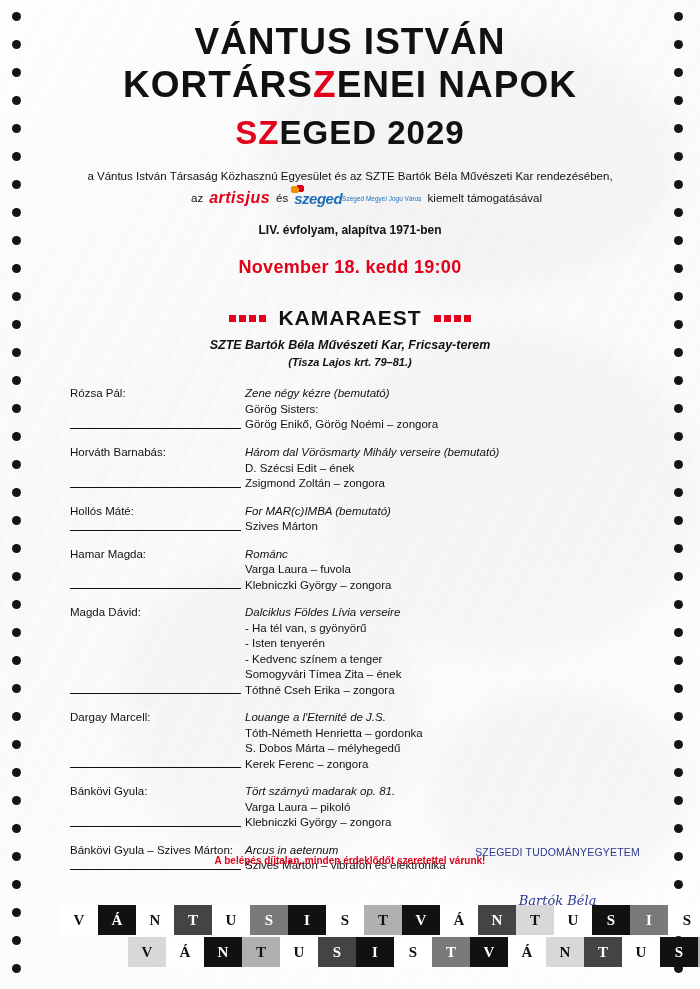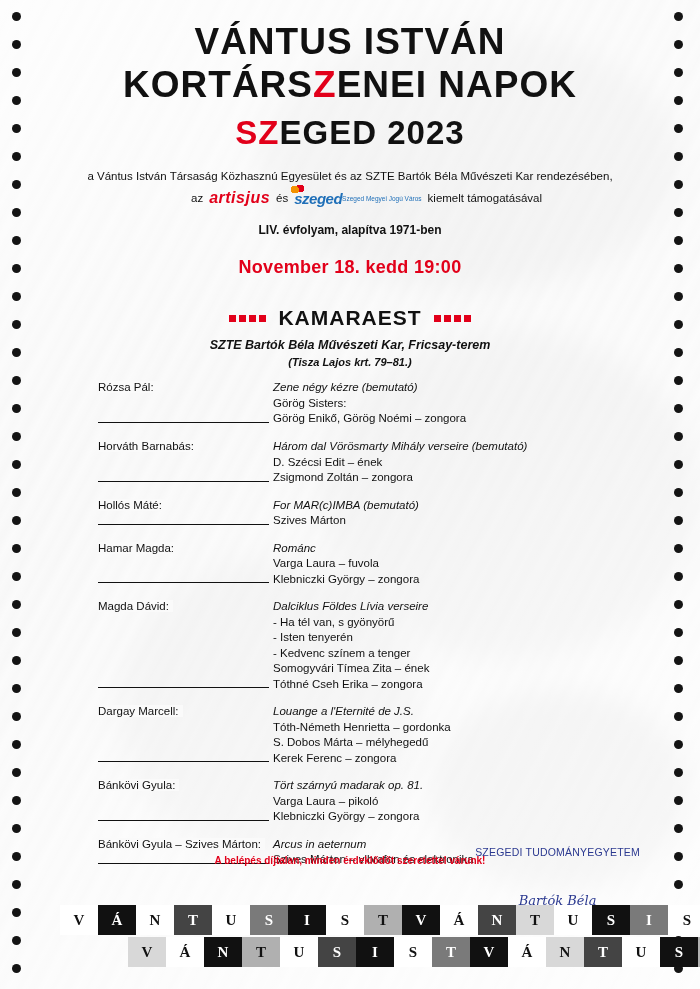--- a/index.html
+++ b/index.html
@@ -90,21 +90,21 @@
   .squares{display:inline-flex;gap:3px;}
   .squares i{display:block;width:7px;height:7px;background:#e2001a;}
 
   .venue{
     text-align:center;font-size:12.5px;font-weight:bold;font-style:italic;margin-top:8px;color:#111;
   }
   .venue2{
     text-align:center;font-size:11px;font-weight:bold;font-style:italic;margin-top:4px;color:#111;
   }
 
-  .program{margin-top:12px;padding:0 60px 0 98px;}
+  .program{margin-top:18px;padding:0 60px 0 70px;}
   .prow{display:flex;margin-bottom:12px;}
   .pcomposer{
     width:175px;flex:0 0 175px;font-size:11.5px;color:#111;position:relative;padding-top:1px;
   }
   .pcomposer .leader{
     position:absolute;left:0;right:4px;bottom:4px;border-bottom:1px solid #111;
   }
   .pcomposer span.nm{background:#fff0;position:relative;z-index:2;padding-right:4px;background-color:rgba(255,255,255,0);}
   .pdetail{flex:1;font-size:11.5px;line-height:1.35;color:#111;}
   .pdetail .work{font-style:italic;}
@@ -216,21 +216,21 @@
       <div class="dot" style="top: 880px;"></div>
       <div class="dot" style="top: 908px;"></div>
       <div class="dot" style="top: 936px;"></div>
       <div class="dot" style="top: 964px;"></div>
     </div>
 
   <div class="content">
 
     <div class="title1">VÁNTUS ISTVÁN</div>
     <div class="title2"><span>KORTÁRS</span><span class="red">Z</span><span>ENEI NAPOK</span></div>
-    <div class="title3"><span class="red">SZ</span><span>EGED</span><span> 2023</span></div>
+    <div class="title3"><span class="red">SZ</span><span>EGED</span><span> 2029</span></div>
 
     <div class="subline">a Vántus István Társaság Közhasznú Egyesület és az SZTE Bartók Béla Művészeti Kar rendezésében,</div>
 
     <div class="sponsorline">
       <span>az</span>
       <span class="artisjus">artisjus</span>
       <span>és</span>
       <span class="szegedlogo">
         <span class="mark">szeged</span>
         <span class="sub">Szeged Megyei Jogú Város</span>

